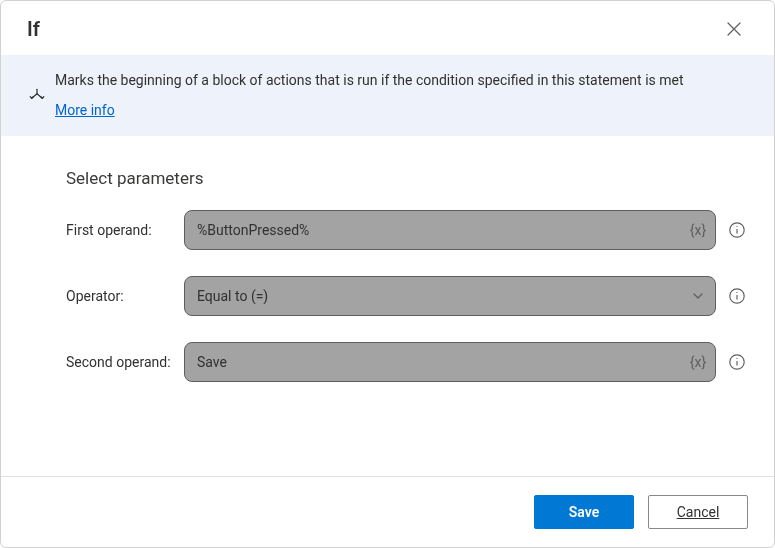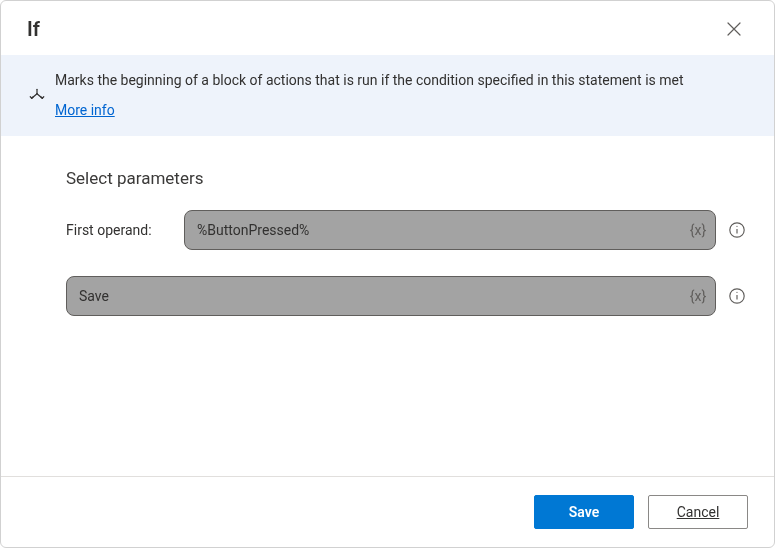--- a/index.html
+++ b/index.html
@@ -196,35 +196,54 @@
       </div>
       <div class="help-icon">
         <svg width="18" height="18" viewBox="0 0 20 20" fill="none" stroke="currentColor" stroke-width="1.3">
             <circle cx="10" cy="10" r="8"></circle>
             <line x1="10" y1="9" x2="10" y2="14"></line>
             <circle cx="10" cy="6" r="0.6" fill="currentColor" stroke="none"></circle>
           </svg>
       </div>
     </div>
 
-
     <div class="param-row">
+      <div class="param-label">Operator:</div>
       <div class="field-wrap">
-        <input class="text-input" type="text" value="Save" style="">
-        <span class="inline-icon">{x}</span>
+        <input class="select-input" type="text" readonly="" value="Equal to (=)" style="">
+        <span class="inline-icon">
+          <svg width="14" height="14" viewBox="0 0 14 14" fill="none" stroke="currentColor" stroke-width="1.3" stroke-linecap="round" stroke-linejoin="round">
+              <path d="M3 5 l4 4 l4 -4"></path>
+            </svg>
+        </span>
       </div>
       <div class="help-icon">
         <svg width="18" height="18" viewBox="0 0 20 20" fill="none" stroke="currentColor" stroke-width="1.3">
             <circle cx="10" cy="10" r="8"></circle>
             <line x1="10" y1="9" x2="10" y2="14"></line>
             <circle cx="10" cy="6" r="0.6" fill="currentColor" stroke="none"></circle>
           </svg>
       </div>
     </div>
 
+    <div class="param-row">
+      <div class="param-label">Second operand:</div>
+      <div class="field-wrap">
+        <input class="text-input" type="text" value="Save" style="">
+        <span class="inline-icon">{x}</span>
+      </div>
+      <div class="help-icon">
+        <svg width="18" height="18" viewBox="0 0 20 20" fill="none" stroke="currentColor" stroke-width="1.3">
+            <circle cx="10" cy="10" r="8"></circle>
+            <line x1="10" y1="9" x2="10" y2="14"></line>
+            <circle cx="10" cy="6" r="0.6" fill="currentColor" stroke="none"></circle>
+          </svg>
+      </div>
+    </div>
+
   </div>
 
   <div class="footer">
     <button class="btn btn-primary">Save</button>
     <button class="btn btn-secondary">Cancel</button>
   </div>
 
 </div>
 
 </body></html>

